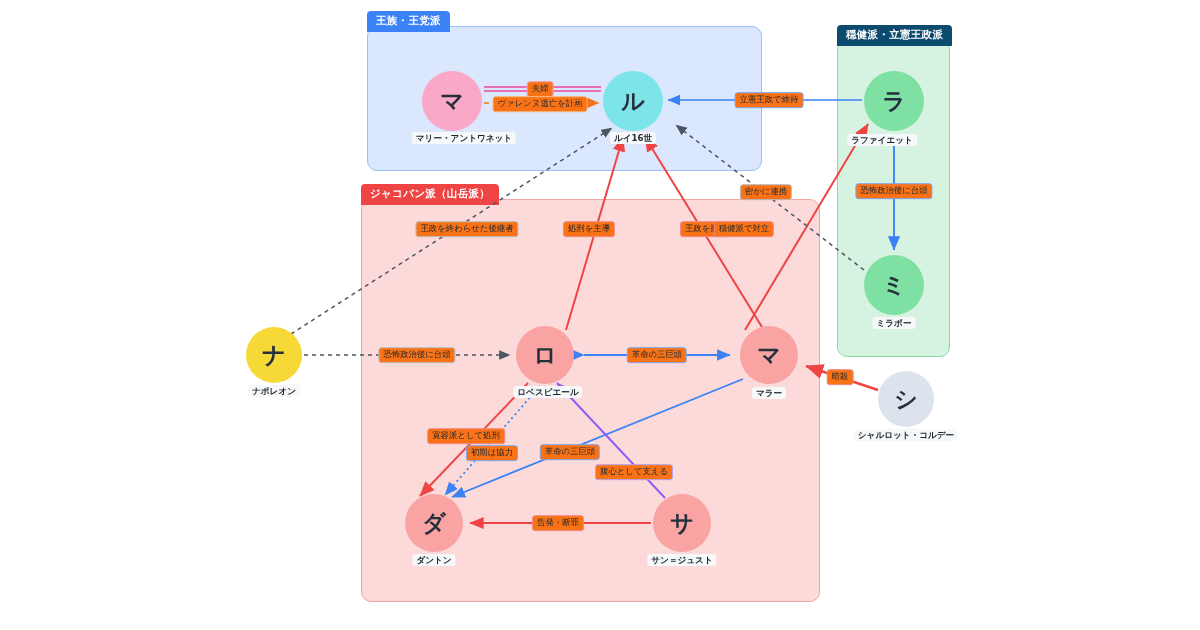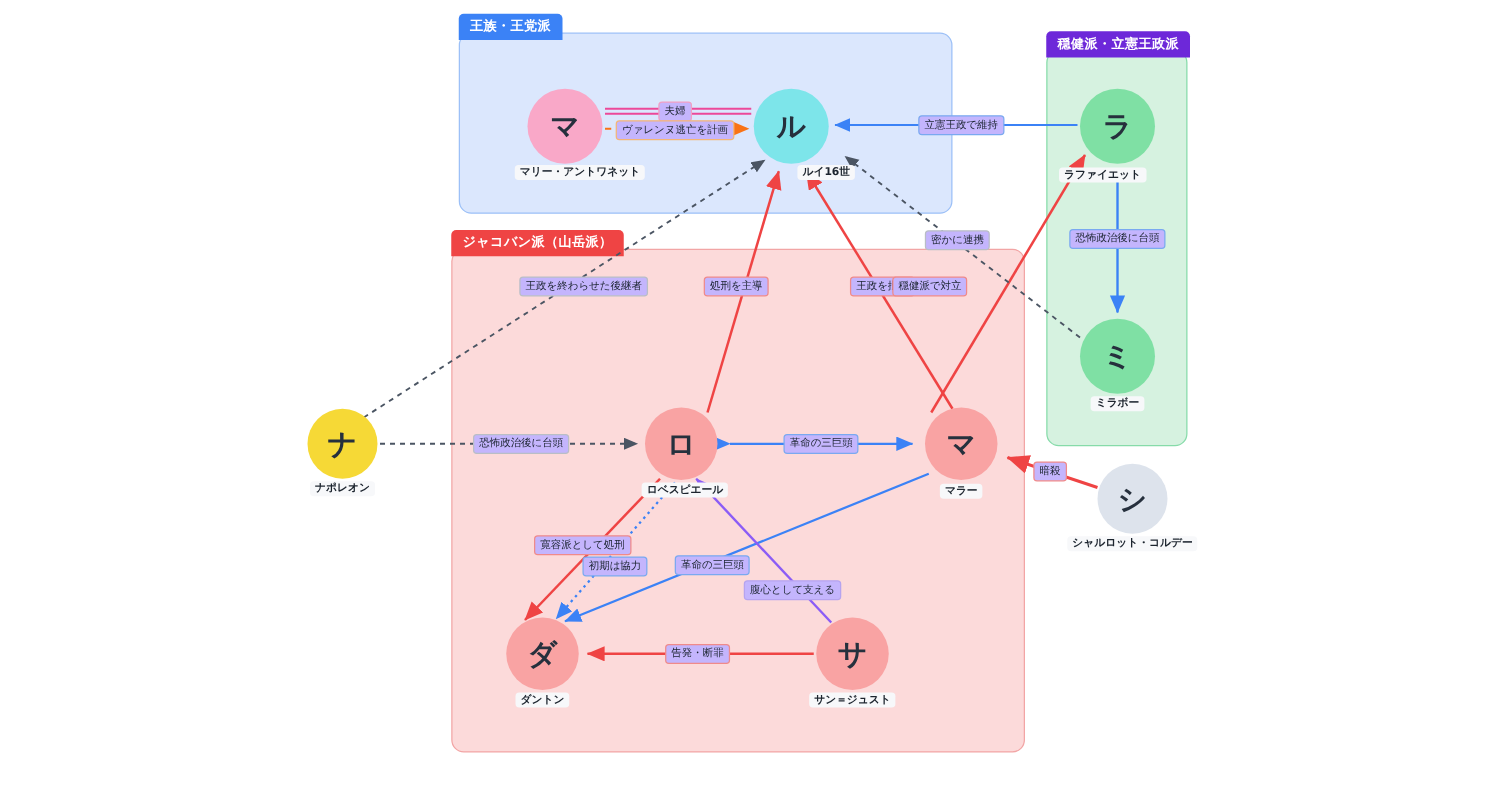--- a/index.html
+++ b/index.html
@@ -52,21 +52,21 @@
     left: 367px; top: 11px;
     background: #3b82f6;
   }
   .cluster-moderate {
     left: 837px; top: 40px; width: 113px; height: 317px;
     background: #d6f2e0;
     border: 1.2px solid #86dba9;
   }
   .cluster-moderate-title {
     left: 837px; top: 25px;
-    background: #6d28d9;
+    background: #0c4a6e;
   }
   .cluster-jacobin {
     left: 361px; top: 199px; width: 459px; height: 403px;
     background: #fcdada;
     border: 1.2px solid #f2a5a5;
   }
   .cluster-jacobin-title {
     left: 361px; top: 184px;
     background: #ef4444;
   }
@@ -95,21 +95,21 @@
     white-space: nowrap;
     transform: translateX(-50%);
     line-height: 1.1;
   }
 
   
   .edge-label {
     position: absolute;
     font-size: 8.4px;
     color: #1b2430;
-    background: #c4b5fd;
+    background: #f97316;
     padding: 2px 4px;
     border-radius: 3px;
     white-space: nowrap;
     transform: translate(-50%, -50%);
     line-height: 1.15;
     box-sizing: border-box;
   }
   .el-blue   { border: 1px solid #7aa9f0; }
   .el-red    { border: 1px solid #f08a8a; }
   .el-gray   { border: 1px solid #b9bec6; }
@@ -221,21 +221,21 @@
   </svg>
 
   <div class="node" style="left:422px;top:71px;width:60px;height:60px;background:#f9a8c8;">
     <span>マ</span>
   </div>
   <div class="node-caption" style="left:464px;top:132px;">マリー・アントワネット</div>
 
   <div class="node" style="left:603px;top:71px;width:60px;height:60px;background:#7de5ea;">
     <span>ル</span>
   </div>
-  <div class="node-caption" style="left:633px;top:132px;margin-left:28px;">ルイ16世</div>
+  <div class="node-caption" style="left:633px;top:132px;">ルイ16世</div>
 
   <div class="node" style="left:864px;top:71px;width:60px;height:60px;background:#7fe0a4;">
     <span>ラ</span>
   </div>
   <div class="node-caption" style="left:882px;top:134px;">ラファイエット</div>
 
   <div class="node" style="left:864px;top:255px;width:60px;height:60px;background:#7fe0a4;">
     <span>ミ</span>
   </div>
   <div class="node-caption" style="left:894px;top:317px;">ミラボー</div>

